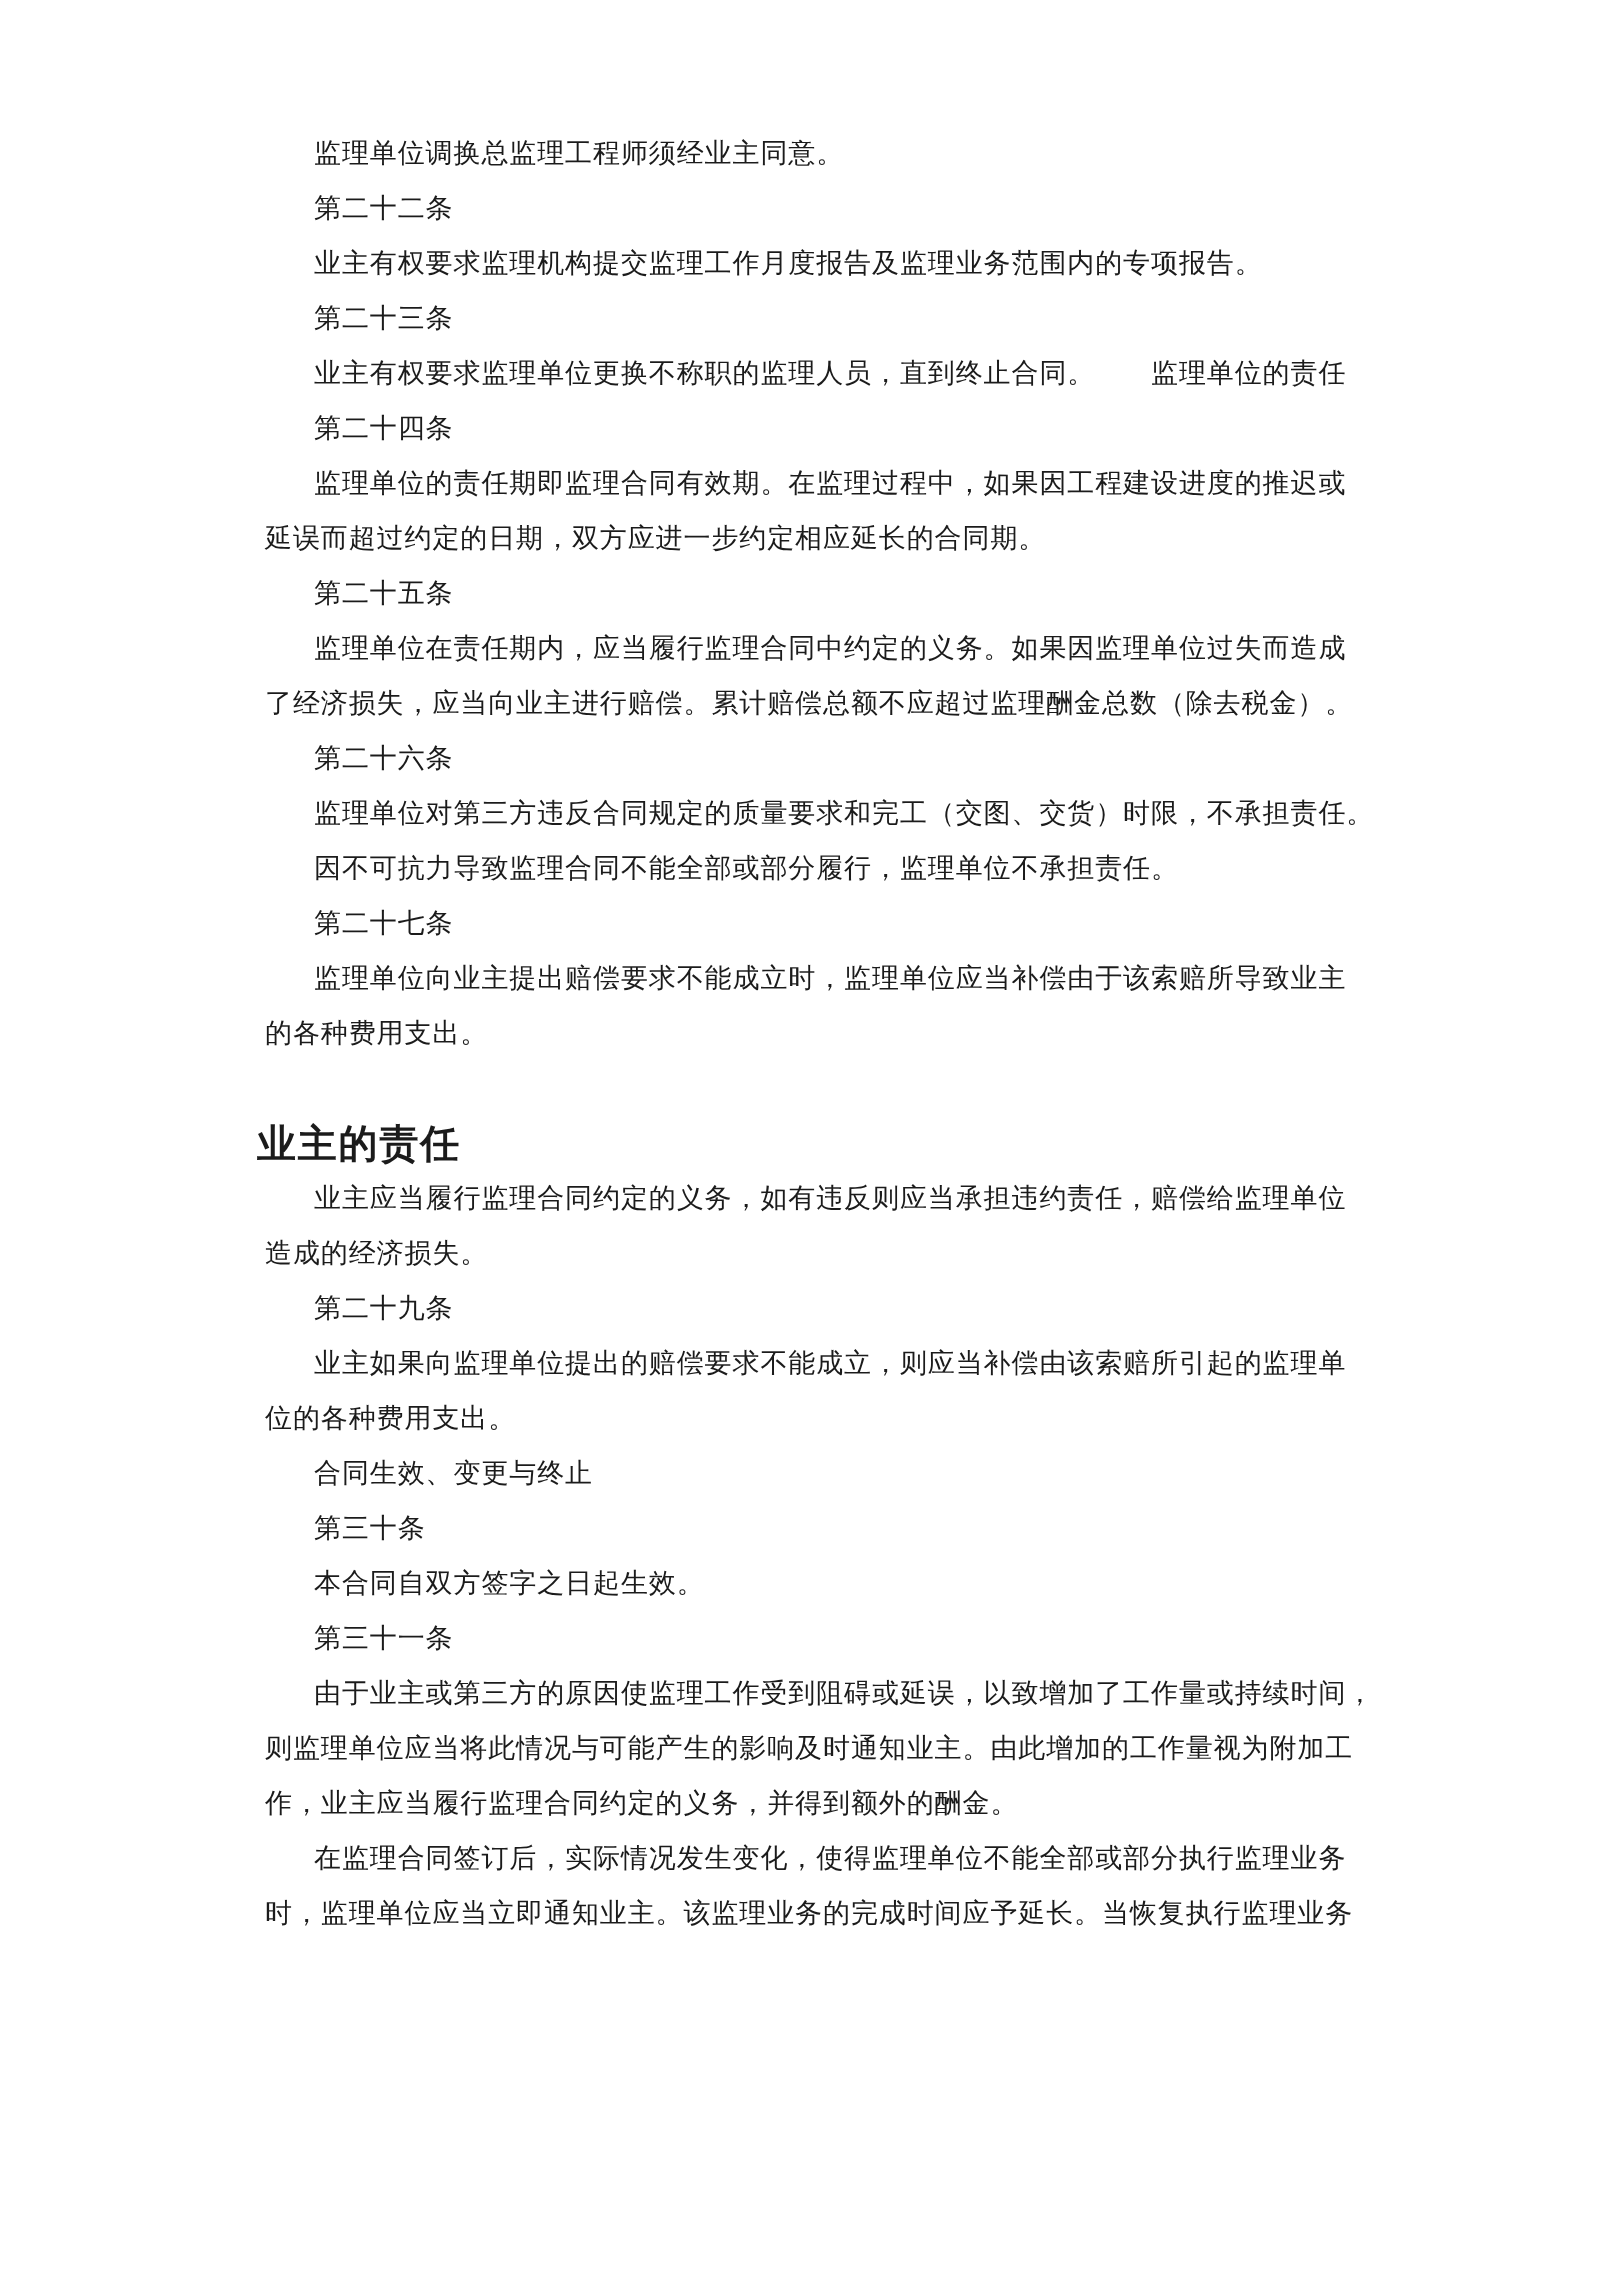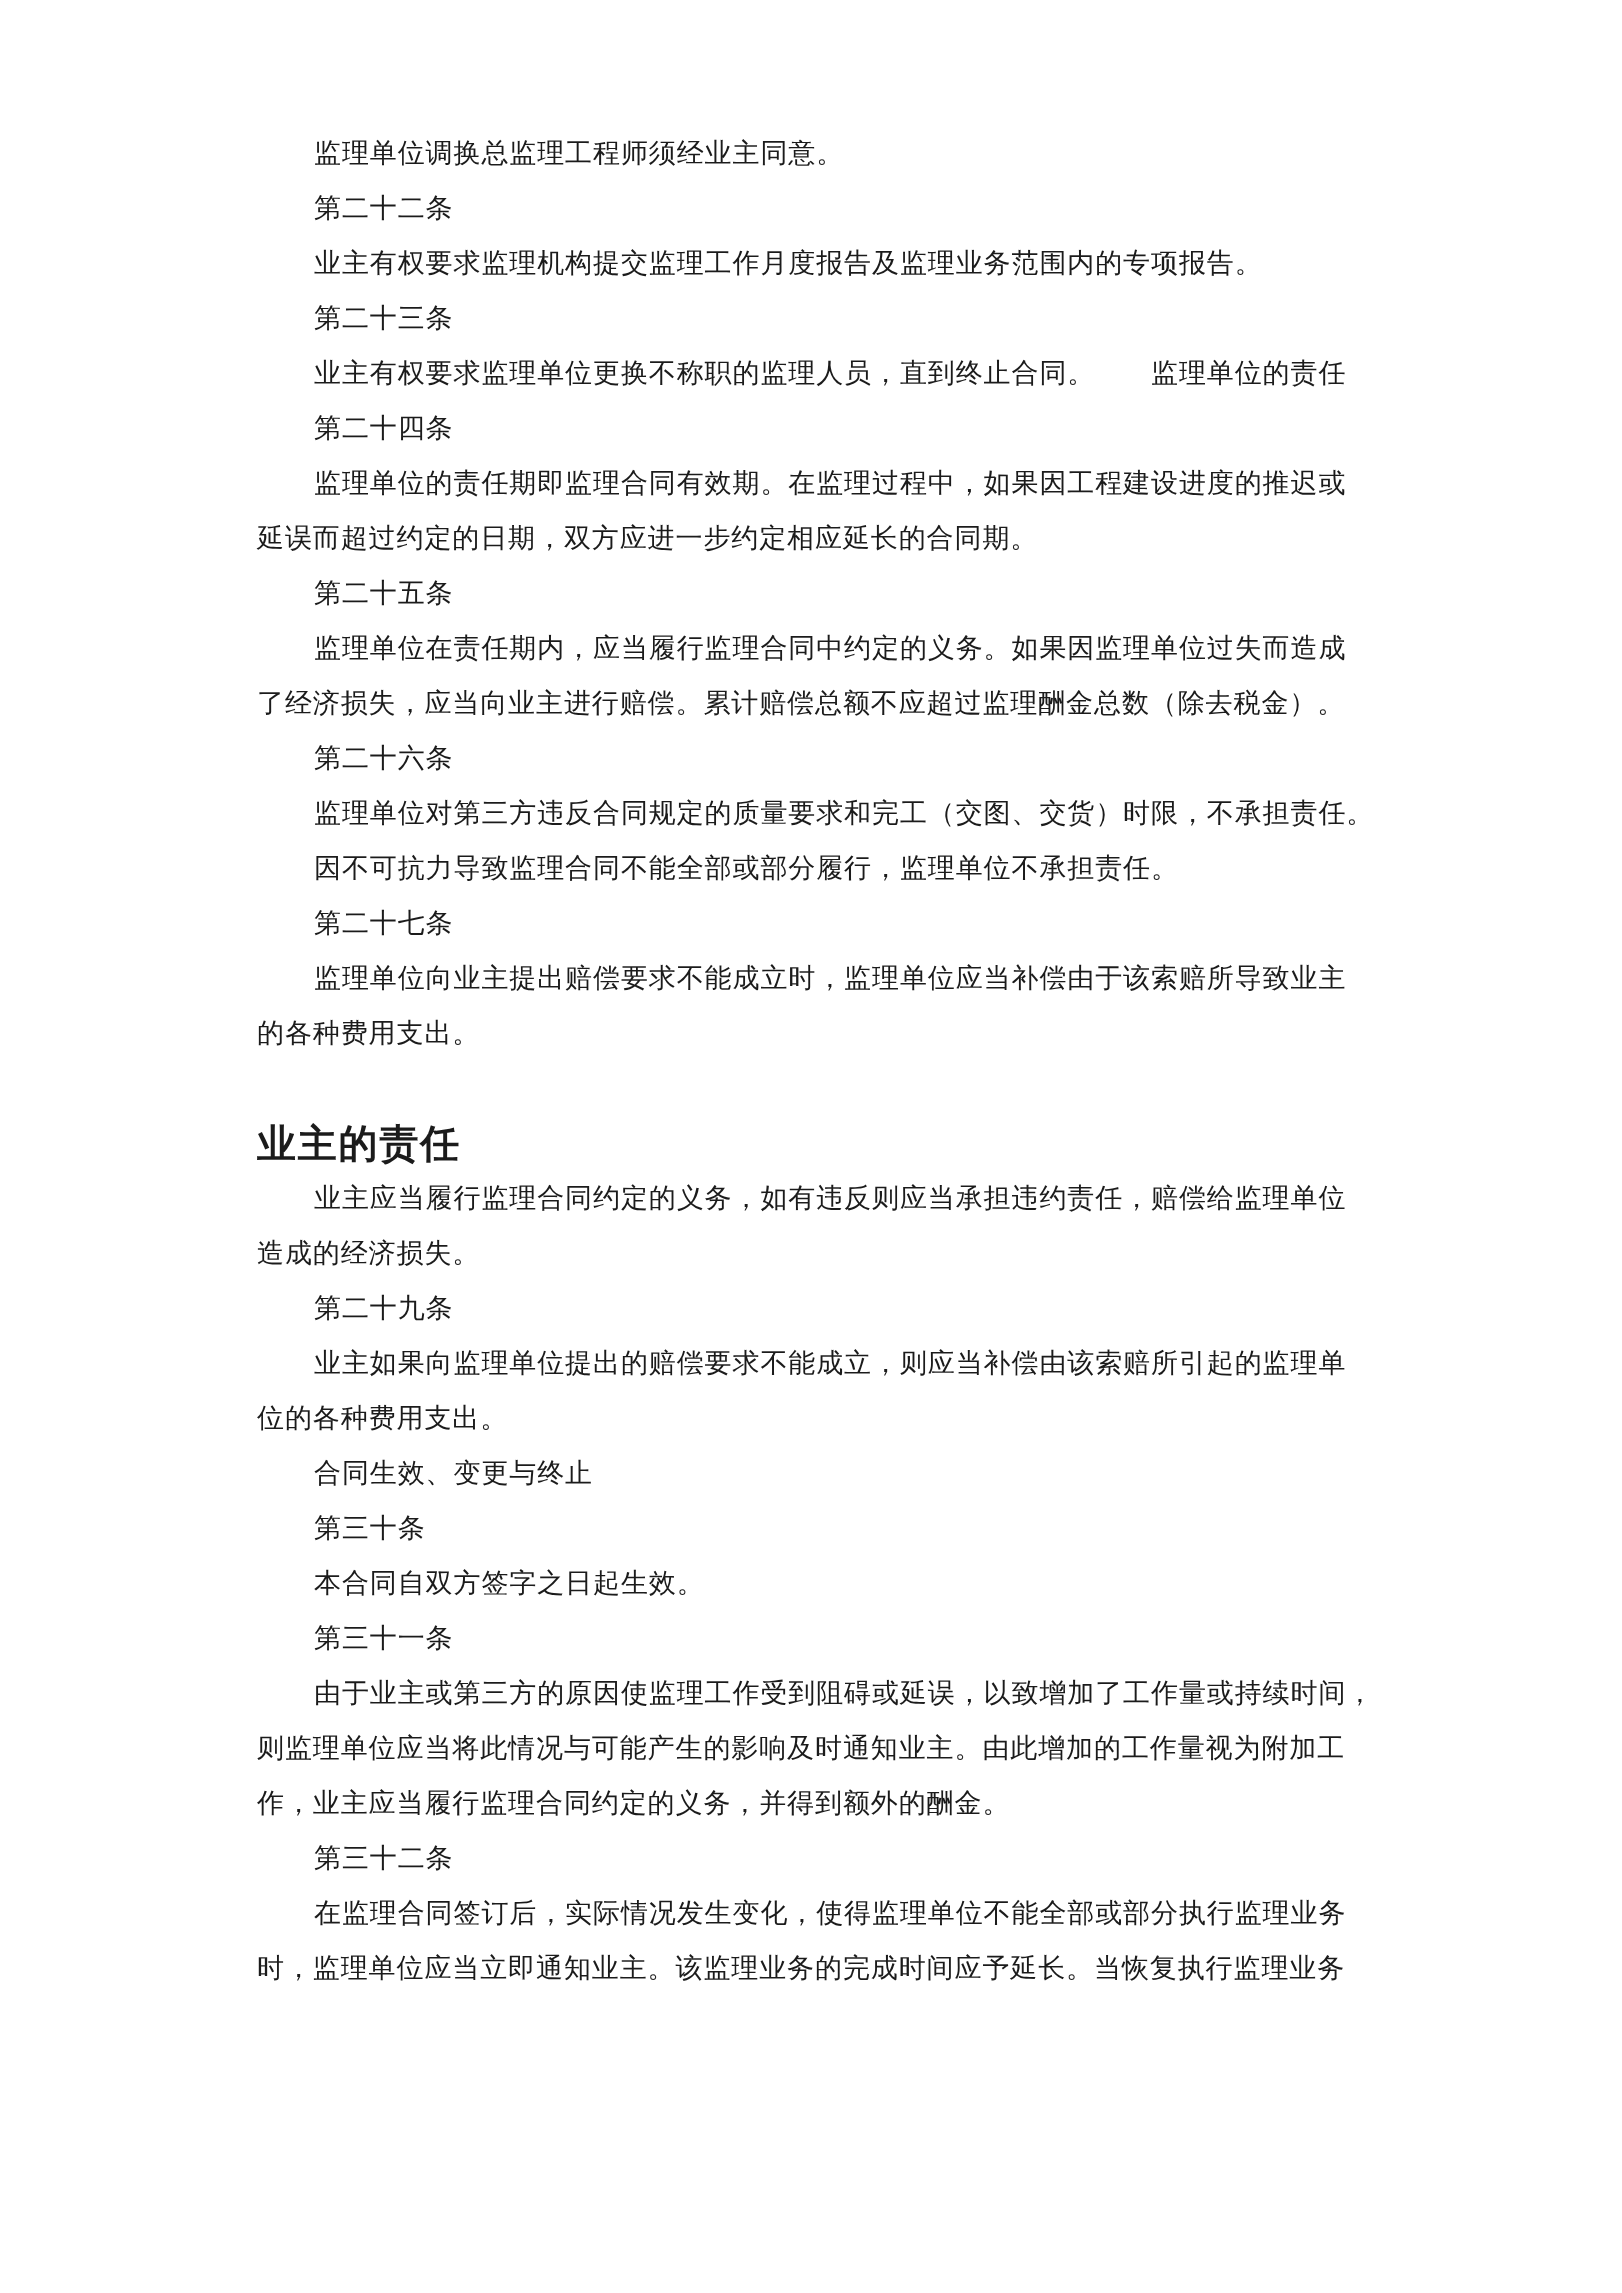--- a/index.html
+++ b/index.html
@@ -28,20 +28,21 @@
   .line {
     white-space: pre;
     height: 55px;
     overflow: visible;
   }
   .line.indent {
     text-indent: 57px;
   }
   .line.flush {
     text-indent: 0;
+    margin-left: 8px;
   }
   .line.blank {
     height: 55px;
   }
   .line.heading {
     font-weight: bold;
     font-size: 39px;
     letter-spacing: 1.8px;
     text-indent: 0;
   }
@@ -76,18 +77,17 @@
       <div class="line indent">第二十九条</div>
       <div class="line indent">业主如果向监理单位提出的赔偿要求不能成立，则应当补偿由该索赔所引起的监理单</div>
       <div class="line flush">位的各种费用支出。</div>
       <div class="line indent">合同生效、变更与终止</div>
       <div class="line indent">第三十条</div>
       <div class="line indent">本合同自双方签字之日起生效。</div>
       <div class="line indent">第三十一条</div>
       <div class="line indent">由于业主或第三方的原因使监理工作受到阻碍或延误，以致增加了工作量或持续时间，</div>
       <div class="line flush">则监理单位应当将此情况与可能产生的影响及时通知业主。由此增加的工作量视为附加工</div>
       <div class="line flush">作，业主应当履行监理合同约定的义务，并得到额外的酬金。</div>
-      <div class="line indent">第三十二条</div>
       <div class="line indent">在监理合同签订后，实际情况发生变化，使得监理单位不能全部或部分执行监理业务</div>
       <div class="line flush">时，监理单位应当立即通知业主。该监理业务的完成时间应予延长。当恢复执行监理业务</div>
     </div>
 </div>
 
 
 </body></html>

